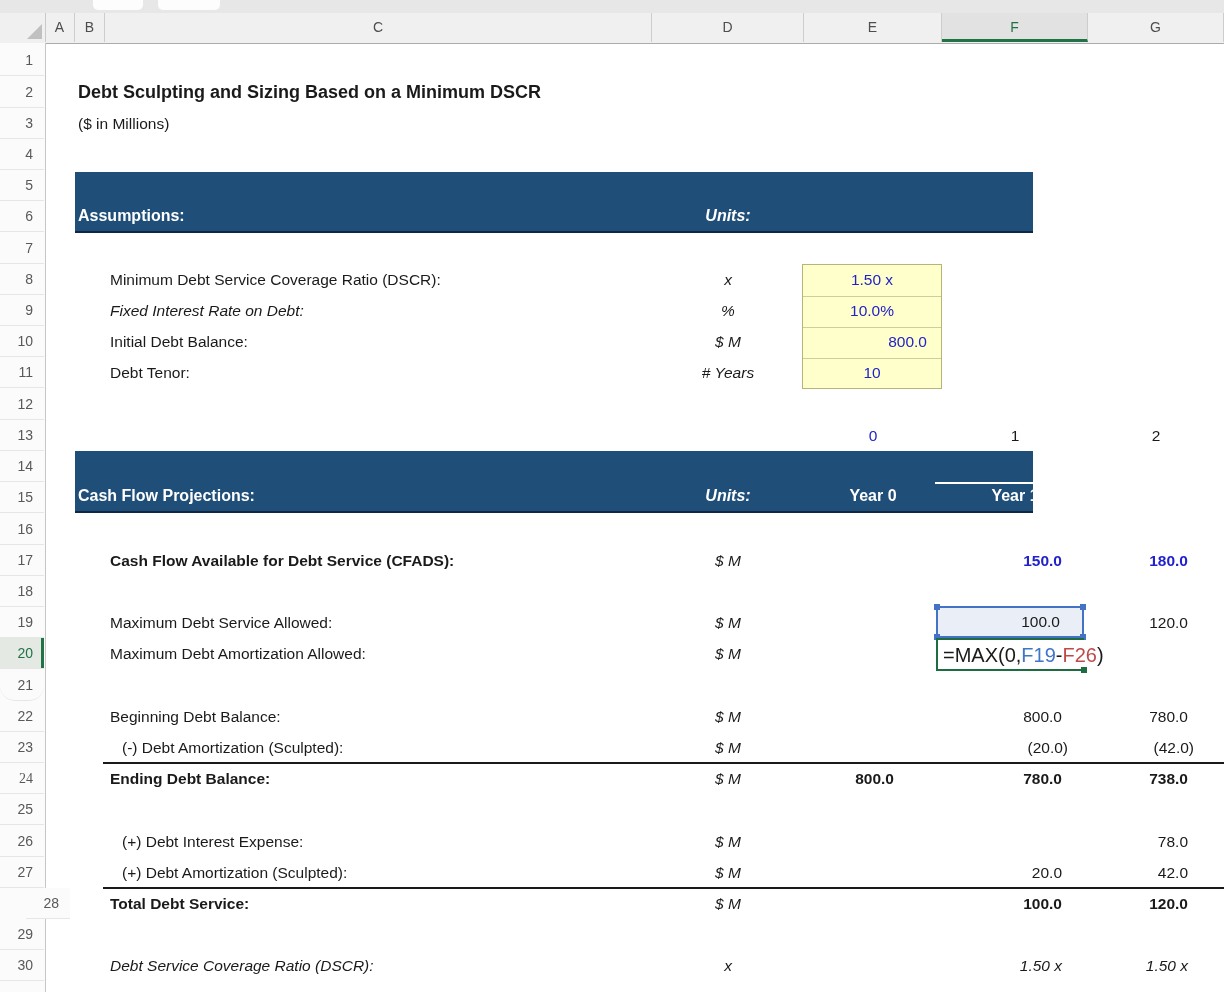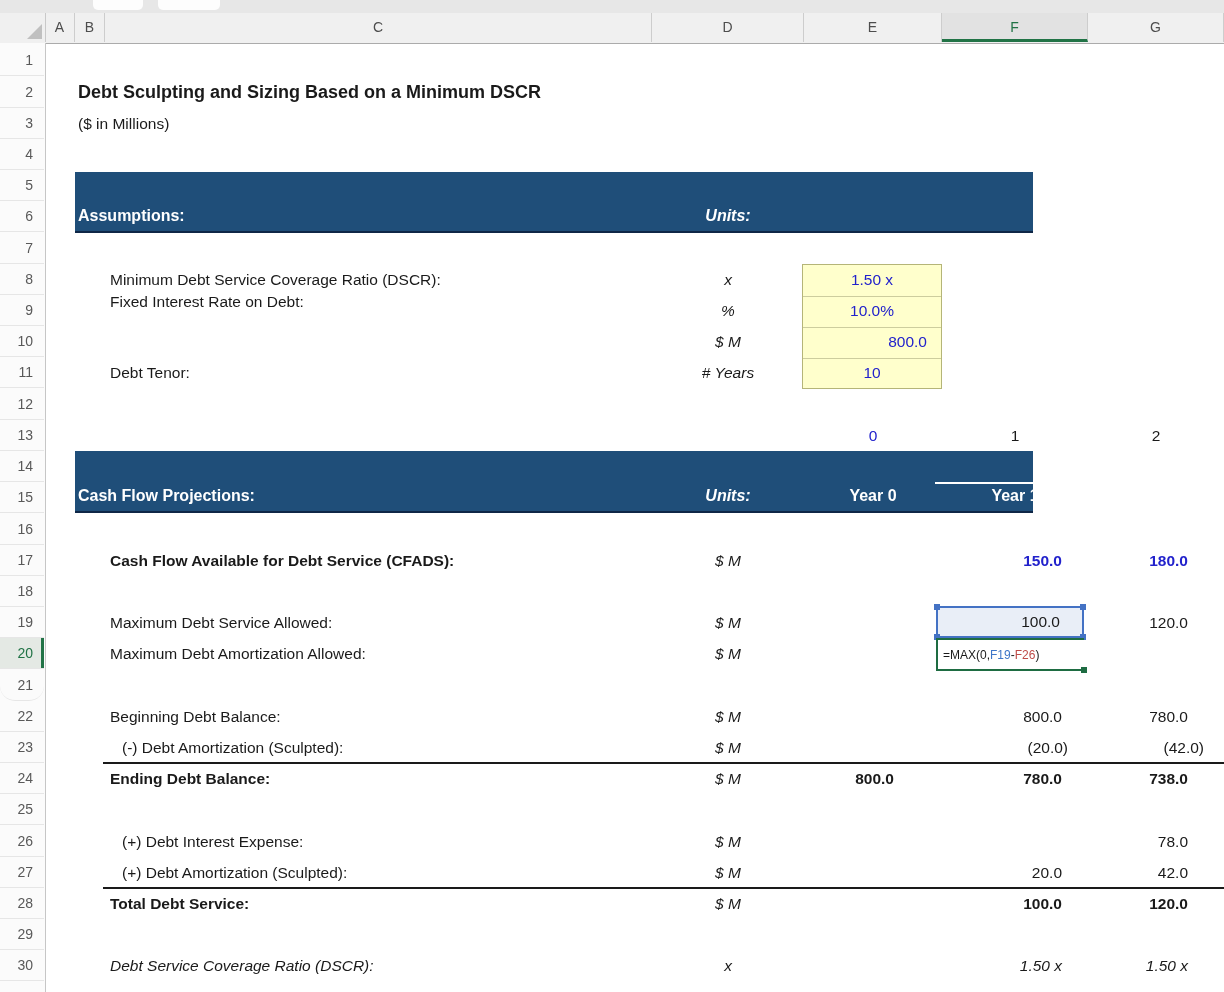--- a/index.html
+++ b/index.html
@@ -55,21 +55,21 @@
   .red-box .handle{background:#be4b48;}
   .h-tl{left:-4px;top:-4px;} .h-tr{right:-4px;top:-4px;} .h-bl{left:-4px;bottom:-4px;} .h-br{right:-4px;bottom:-4px;}
   
   .editcell{
     position:absolute;left:936px;top:638px;width:148px;height:33px;box-sizing:border-box;
     border-top:2px solid #1e6c42;border-left:2px solid #1e6c42;border-bottom:2px solid #1e6c42;
   }
   .editcell .ghandle{position:absolute;right:-3px;bottom:-4px;width:6px;height:6px;background:#1e6c42;}
   .formula{
     position:absolute;left:2px;top:2px;height:27px;line-height:27px;background:#fff;
-    padding:0 4px 0 3px;font-size:12px;white-space:nowrap;
+    padding:0 4px 0 3px;font-size:20px;white-space:nowrap;
   }
   .formula .ref1{color:#3e76c8;}
   .formula .ref2{color:#be4b48;}
 </style>
 </head>
 <body>
 
 <div id="stage">
 
   <div class="topstrip">
@@ -107,41 +107,42 @@
   <div class="rowhead" style="top:451px;">14</div>
   <div class="rowhead" style="top:482px;">15</div>
   <div class="rowhead" style="top:514px;">16</div>
   <div class="rowhead" style="top:545px;">17</div>
   <div class="rowhead" style="top:576px;">18</div>
   <div class="rowhead" style="top:607px;">19</div>
   <div class="rowhead sel" style="top:638px;">20</div>
   <div class="rowhead" style="top:670px;border-radius:15px;">21</div>
   <div class="rowhead" style="top:701px;">22</div>
   <div class="rowhead" style="top:732px;">23</div>
-  <div class="rowhead" style="top:763px;">24</div>
+  <div class="rowhead" style="top:763px;font-family:Liberation Serif, serif;">24</div>
   <div class="rowhead" style="top:794px;">25</div>
   <div class="rowhead" style="top:826px;">26</div>
   <div class="rowhead" style="top:857px;">27</div>
-  <div class="rowhead" style="top:888px;">28</div>
+  <div class="rowhead" style="top:888px;margin-left:26px;">28</div>
   <div class="rowhead" style="top:919px;">29</div>
   <div class="rowhead" style="top:950px;">30</div>
   <div class="rowhead" style="top:982px;">31</div>
 
   <div class="cell title" style="left:78px;top:77px;width:900px;">Debt Sculpting and Sizing Based on a Minimum DSCR</div>
   <div class="cell" style="left:78px;top:108px;width:400px;">($ in Millions)</div>
 
   <div class="band" style="top:172px;height:61px;">
     <div class="btext" style="left:3px;">Assumptions:</div>
     <div class="btext i" style="left:577px;width:152px;text-align:center;">Units:</div>
   </div>
 
   <div class="cell" style="left:110px;top:264px;width:540px;">Minimum Debt Service Coverage Ratio (DSCR):</div>
   <div class="cell i center" style="left:652px;top:264px;width:152px;">x</div>
-  <div class="cell" style="left:110px;top:286px;width:540px;">Fixed Interest Rate on Debt:</div>
+  <div class="cell" style="left:110px;top:295px;width:540px;font-style:italic;">Fixed Interest Rate on Debt:</div>
   <div class="cell i center" style="left:652px;top:295px;width:152px;">%</div>
+  <div class="cell" style="left:110px;top:326px;width:540px;">Initial Debt Balance:</div>
   <div class="cell i center" style="left:652px;top:326px;width:152px;">$ M</div>
   <div class="cell" style="left:110px;top:357px;width:540px;">Debt Tenor:</div>
   <div class="cell i center" style="left:652px;top:357px;width:152px;"># Years</div>
 
   <div class="yellowblock">
     <div class="yval center" style="top:0;">1.50 x</div>
     <div class="ydiv" style="top:31px;"></div>
     <div class="yval center" style="top:31px;">10.0%</div>
     <div class="ydiv" style="top:62px;"></div>
     <div class="yval right" style="top:62px;padding-right:14px;box-sizing:border-box;">800.0</div>
@@ -187,21 +188,21 @@
   </div>
 
   <div class="cell" style="left:110px;top:701px;width:540px;">Beginning Debt Balance:</div>
   <div class="cell i center" style="left:652px;top:701px;width:152px;">$ M</div>
   <div class="cell right" style="left:942px;top:701px;width:146px;padding-right:26px;box-sizing:border-box;">800.0</div>
   <div class="cell right" style="left:1088px;top:701px;width:136px;padding-right:36px;box-sizing:border-box;">780.0</div>
 
   <div class="cell" style="left:122px;top:732px;width:528px;">(-) Debt Amortization (Sculpted):</div>
   <div class="cell i center" style="left:652px;top:732px;width:152px;">$ M</div>
   <div class="cell right" style="left:942px;top:732px;width:146px;padding-right:20px;box-sizing:border-box;">(20.0)</div>
-  <div class="cell right" style="left:1088px;top:732px;width:136px;padding-right:20px;box-sizing:border-box;">(42.0)</div>
+  <div class="cell right" style="left:1088px;top:732px;width:136px;padding-right:30px;box-sizing:border-box;">(42.0)</div>
   <div class="sumline" style="top:762px;"></div>
 
   <div class="cell b" style="left:110px;top:763px;width:540px;">Ending Debt Balance:</div>
   <div class="cell i center" style="left:652px;top:763px;width:152px;">$ M</div>
   <div class="cell b right" style="left:804px;top:763px;width:138px;padding-right:48px;box-sizing:border-box;">800.0</div>
   <div class="cell b right" style="left:942px;top:763px;width:146px;padding-right:26px;box-sizing:border-box;">780.0</div>
   <div class="cell b right" style="left:1088px;top:763px;width:136px;padding-right:36px;box-sizing:border-box;">738.0</div>
 
   <div class="cell" style="left:122px;top:826px;width:528px;">(+) Debt Interest Expense:</div>
   <div class="cell i center" style="left:652px;top:826px;width:152px;">$ M</div>

